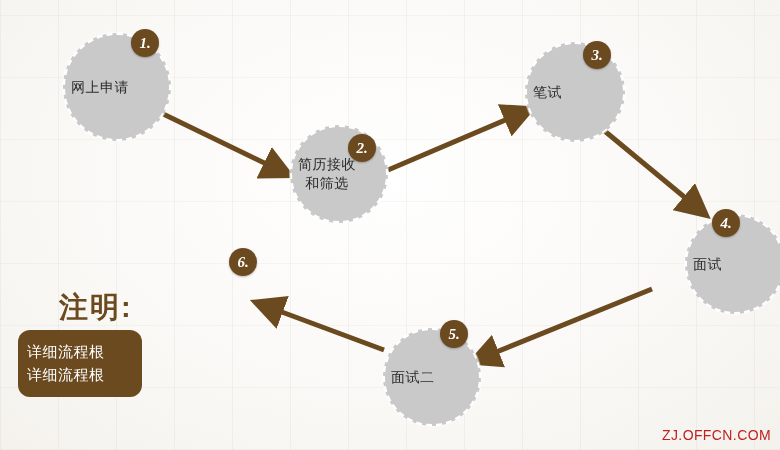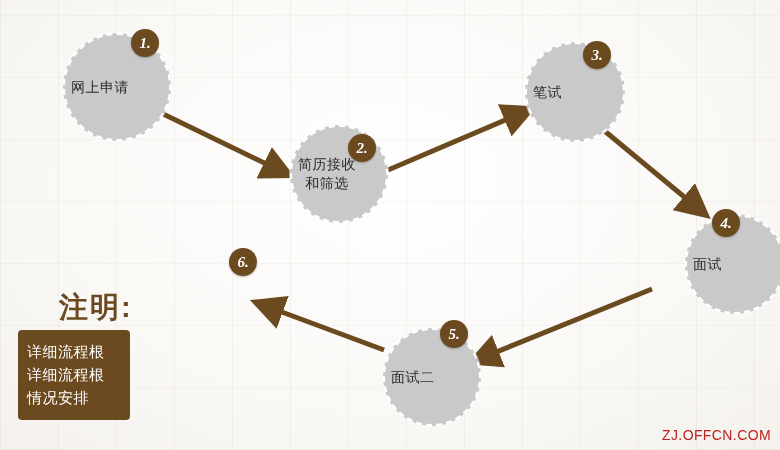--- a/index.html
+++ b/index.html
@@ -86,24 +86,24 @@
     font-size: 29px;
     font-weight: bold;
     letter-spacing: 2px;
     font-family: "Liberation Sans", sans-serif;
     margin-left: 41px;
   }
   .note-box {
     position: absolute;
     left: 18px;
     top: 330px;
-    width: 112px;
+    width: 124px;
     background: #6b4a1f;
     color: #ffffff;
-    border-radius: 4px;
+    border-radius: 12px;
     padding: 10px 9px 11px 9px;
     font-size: 15px;
     line-height: 23px;
     letter-spacing: 0.5px;
     box-sizing: border-box;
   }
   .watermark {
     position: absolute;
     right: 9px;
     bottom: 7px;
@@ -166,18 +166,17 @@
     <div class="label">面试二</div>
   </div>
   <div class="badge" style="left:440px; top:320px;">5.</div>
 
   <div class="badge" style="left:229px; top:248px;">6.</div>
 
   <div class="note-title">注明:</div>
   <div class="note-box">
     <div>详细流程根</div>
     <div>详细流程根</div>
-    <div>情况安排</div>
   </div>
 
   <div class="watermark">ZJ.OFFCN.COM</div>
 
 </div>
 
 </body></html>

